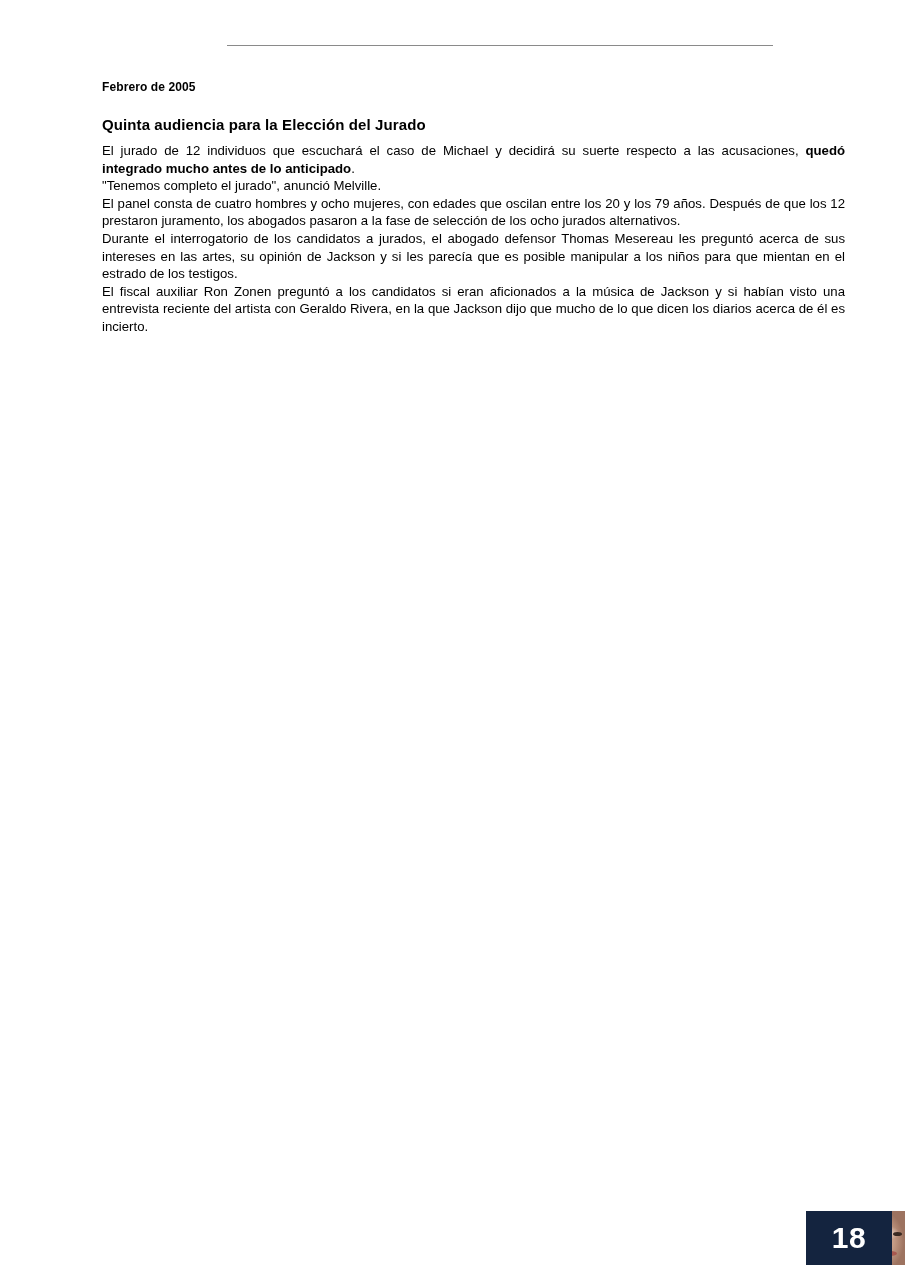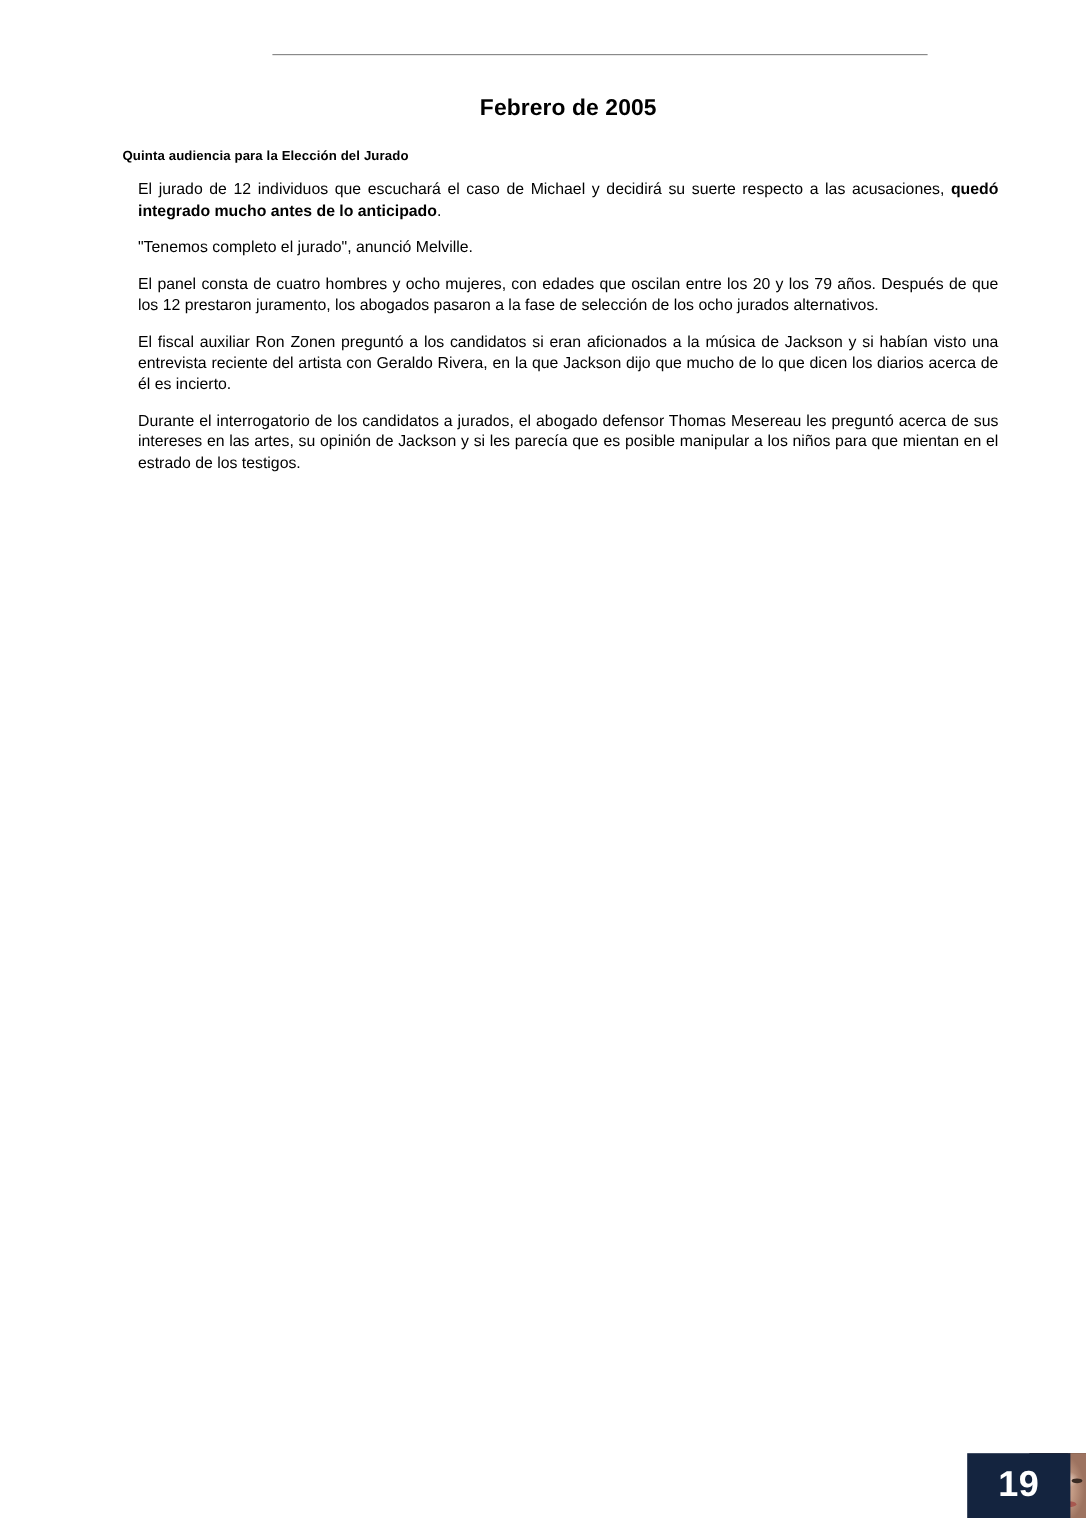--- a/index.html
+++ b/index.html
@@ -49,41 +49,40 @@
 
   
   .content {
     position: absolute;
     top: 80px;
     left: 102px;
     width: 743px;
   }
 
   .date-line {
-    font-size: 19px;
+    font-size: 12px;
     font-weight: bold;
     color: #000000;
     margin: 0 0 22px 0;
     letter-spacing: 0.1px;
-    text-align: center;
   }
 
   .section-title {
-    font-size: 11px;
+    font-size: 15px;
     font-weight: bold;
     color: #000000;
     margin: 0 0 9px 0;
     letter-spacing: 0.1px;
   }
 
   p.para {
     font-size: 13.2px;
     line-height: 17.6px;
     color: #000000;
-    margin: 13px;
+    margin: 0;
     text-align: justify;
     text-justify: inter-word;
   }
   p.para + p.para {
     margin-top: 0px;
   }
   p.para b {
     font-weight: bold;
   }
 
@@ -179,31 +178,31 @@
 
     <div class="section-title">Quinta audiencia para la Elección del Jurado</div>
 
     <p class="para"><span>El jurado de 12 individuos que escuchará el caso de Michael y decidirá su suerte respecto a las acusaciones, </span><b>quedó integrado mucho antes de lo anticipado</b><span>.</span></p>
 
 
     <p class="para">"Tenemos completo el jurado", anunció Melville.</p>
 
     <p class="para">El panel consta de cuatro hombres y ocho mujeres, con edades que oscilan entre los 20 y los 79 años. Después de que los 12 prestaron juramento, los abogados pasaron a la fase de selección de los ocho jurados alternativos.</p>
 
+    <p class="para">Durante el interrogatorio de los candidatos a jurados, el abogado defensor Thomas Mesereau les preguntó acerca de sus intereses en las artes, su opinión de Jackson y si les parecía que es posible manipular a los niños para que mientan en el estrado de los testigos.</p>
+
     <p class="para">El fiscal auxiliar Ron Zonen preguntó a los candidatos si eran aficionados a la música de Jackson y si habían visto una entrevista reciente del artista con Geraldo Rivera, en la que Jackson dijo que mucho de lo que dicen los diarios acerca de él es incierto.</p>
-
-    <p class="para">Durante el interrogatorio de los candidatos a jurados, el abogado defensor Thomas Mesereau les preguntó acerca de sus intereses en las artes, su opinión de Jackson y si les parecía que es posible manipular a los niños para que mientan en el estrado de los testigos.</p>
 
   </div>
 
   <div class="corner">
     <div class="corner-photo">
       <div class="face"></div>
       <div class="hair"></div>
       <div class="eye left"></div>
       <div class="eye right"></div>
       <div class="lips"></div>
     </div>
     <div class="corner-box"></div>
-    <div class="page-number">19</div>
+    <div class="page-number">18</div>
   </div>
 
 </div>
 
 </body></html>

